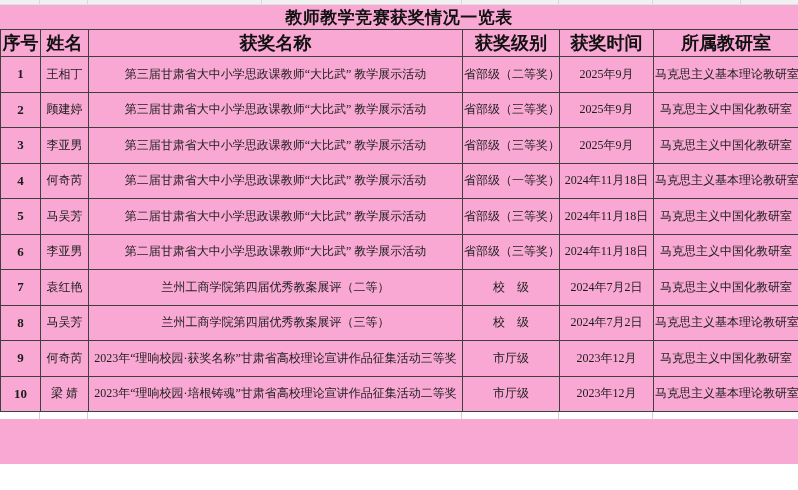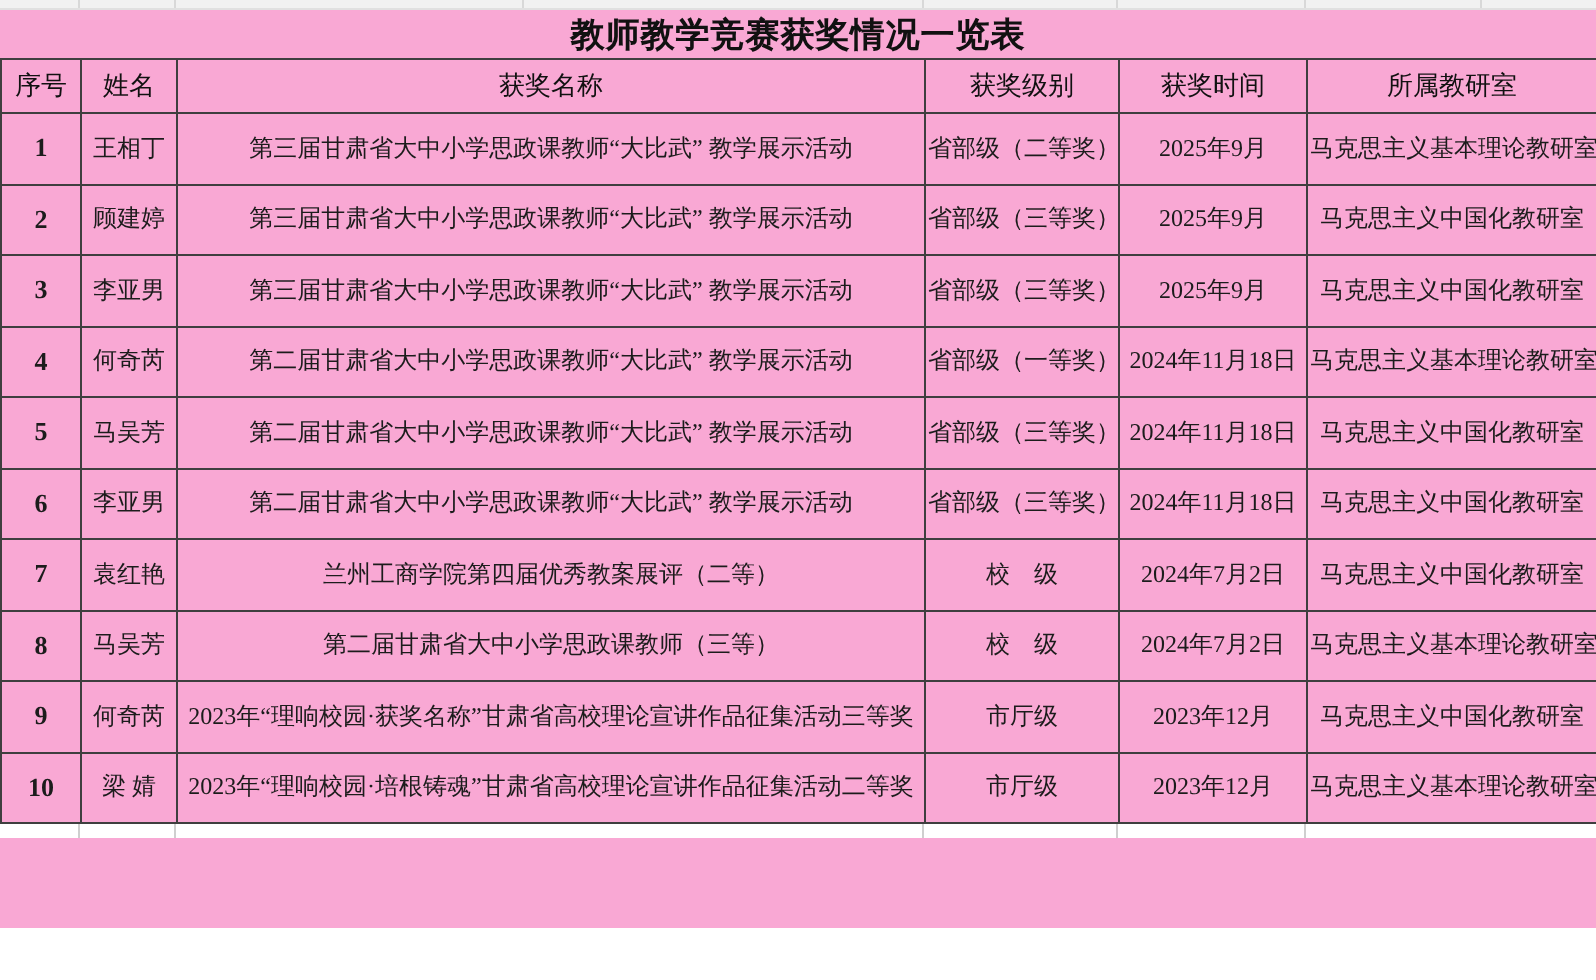--- a/index.html
+++ b/index.html
@@ -55,22 +55,22 @@
     border: 1px solid #3f3f3f;
     text-align: center;
     vertical-align: middle;
     padding: 0 1px;
     overflow: hidden;
     white-space: nowrap;
     color: #1c1c1c;
   }
   table.awards thead th {
     height: 26px;
-    font-size: 13px;
-    font-weight: normal;
+    font-size: 18px;
+    font-weight: bold;
     color: #111111;
   }
   table.awards tbody td {
     height: 34.5px;
     font-size: 12px;
   }
   table.awards tbody td.col-no {
     font-weight: bold;
     font-size: 13px;
   }
@@ -189,21 +189,21 @@
     <td class="col-name">袁红艳</td>
     <td class="col-award">兰州工商学院第四届优秀教案展评（二等）</td>
     <td class="col-level">校　级</td>
     <td class="col-date">2024年7月2日</td>
     <td class="col-dept">马克思主义中国化教研室</td>
   </tr>
 
   <tr>
     <td class="col-no">8</td>
     <td class="col-name">马吴芳</td>
-    <td class="col-award">第二届甘肃省大中小学思政课教师（三等）</td>
+    <td class="col-award">兰州工商学院第四届优秀教案展评（三等）</td>
     <td class="col-level">校　级</td>
     <td class="col-date">2024年7月2日</td>
     <td class="col-dept">马克思主义基本理论教研室</td>
   </tr>
 
   <tr>
     <td class="col-no">9</td>
     <td class="col-name">何奇芮</td>
     <td class="col-award">2023年“理响校园·获奖名称”甘肃省高校理论宣讲作品征集活动三等奖</td>
     <td class="col-level">市厅级</td>

